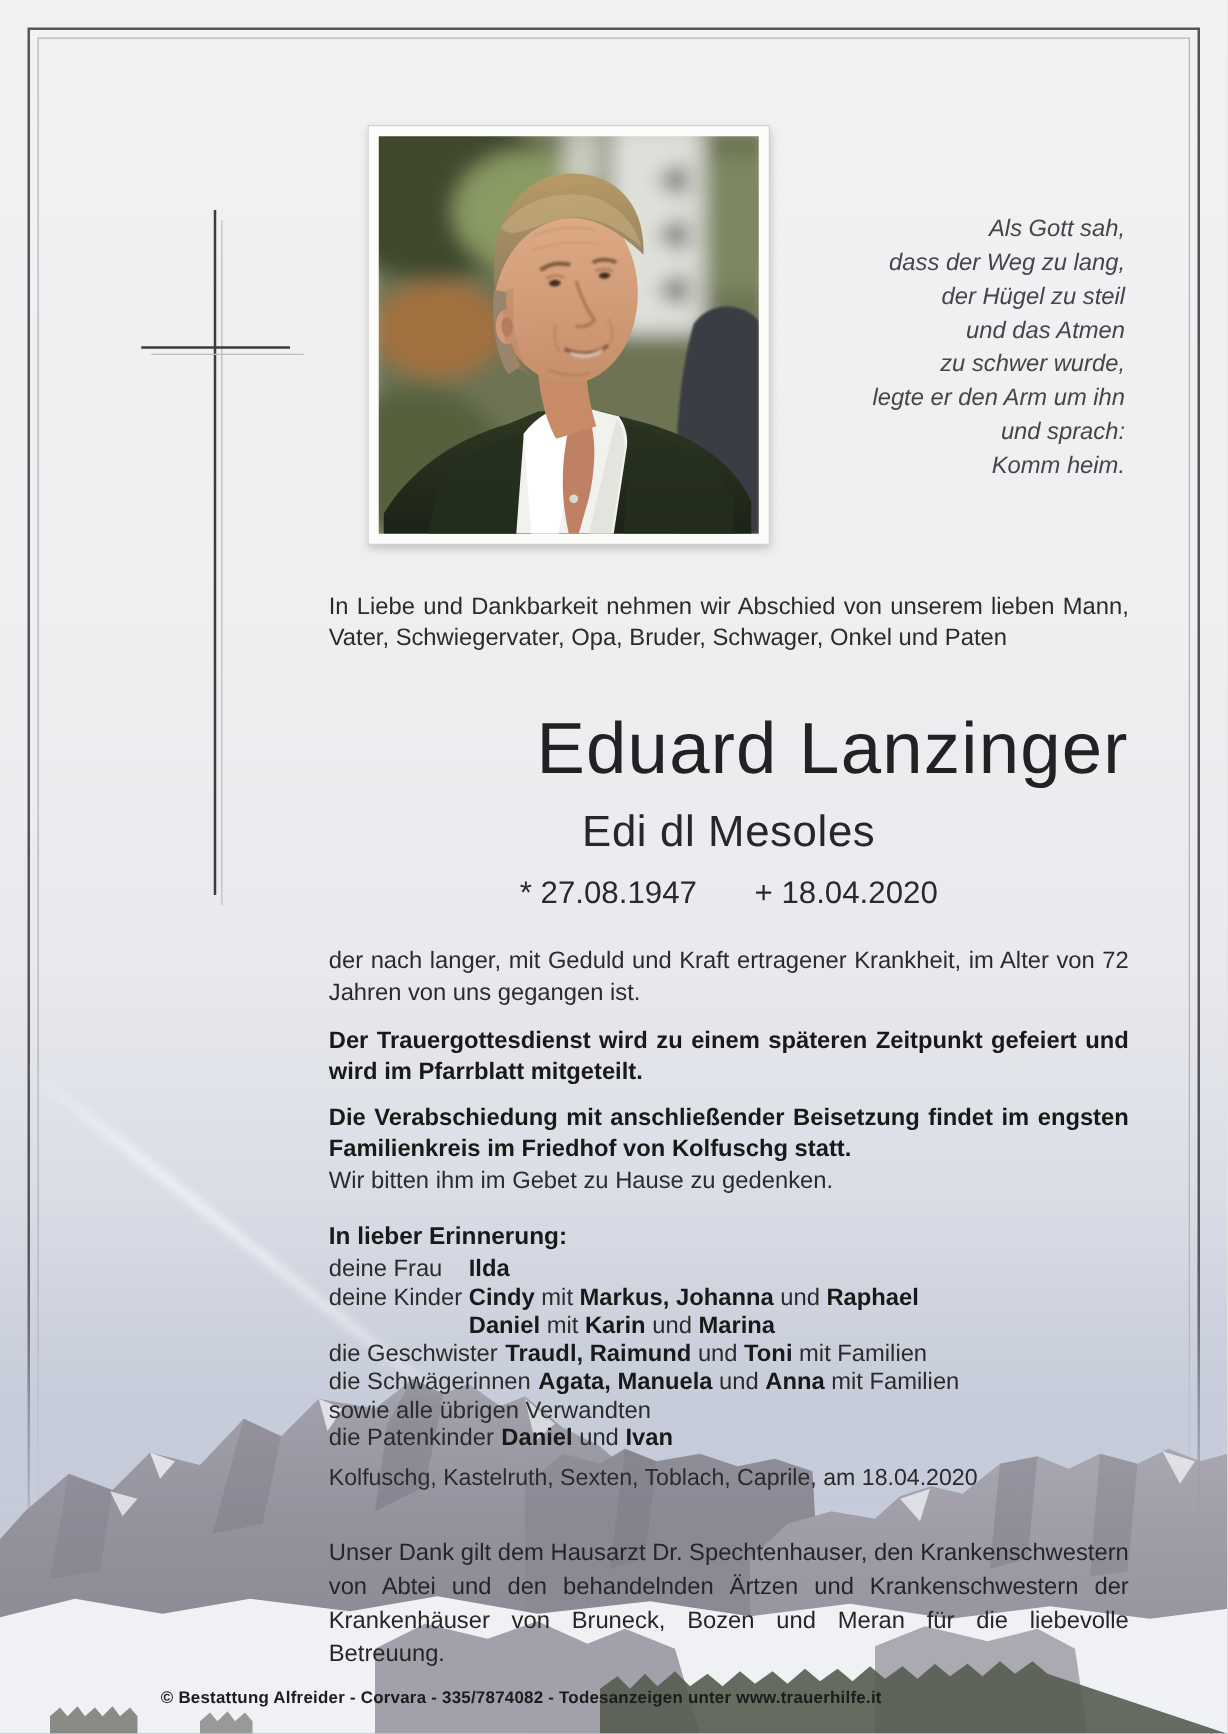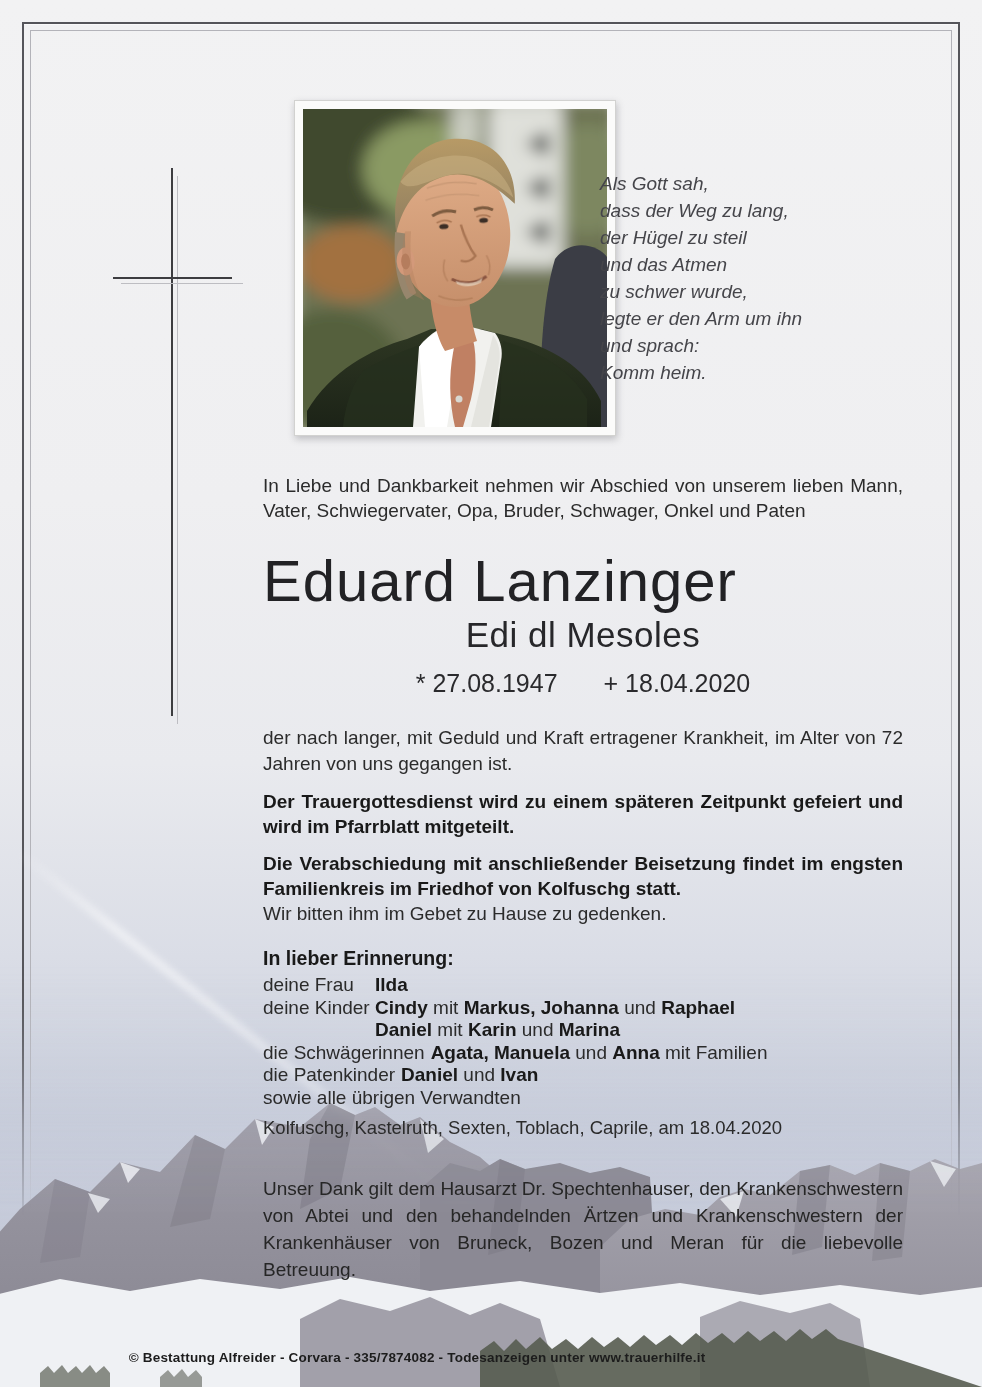--- a/index.html
+++ b/index.html
@@ -32,26 +32,26 @@
   .cross-v{position:absolute;left:171px;top:168px;width:2px;height:548px;background:#3d3d40;z-index:5;}
   .cross-v-sh{position:absolute;left:177px;top:176px;width:1px;height:548px;background:#bdbdc2;z-index:5;}
   .cross-h{position:absolute;left:113px;top:277px;width:119px;height:2px;background:#3d3d40;z-index:5;}
   .cross-h-sh{position:absolute;left:121px;top:283px;width:122px;height:1px;background:#bdbdc2;z-index:5;}
   
   .photo{position:absolute;left:294px;top:100px;width:322px;height:336px;background:#fbfbfa;
     border:1px solid #d2d2d0;box-shadow:1px 3px 7px rgba(60,60,70,.28);z-index:5;box-sizing:border-box;padding:8px;}
   .photo svg{width:100%;height:100%;display:block;}
   
   .poem{position:absolute;left:600px;top:170px;width:300px;z-index:6;
-    text-align:left;font-style:italic;font-size:19px;line-height:27px;color:#45454a;font-weight:400;}
+    text-align:right;font-style:italic;font-size:19px;line-height:27px;color:#45454a;font-weight:400;}
   
   .content{position:absolute;left:263px;top:473px;width:640px;z-index:6;}
   .intro{font-size:19px;line-height:25px;text-align:justify;color:#2b2b2b;}
-  .name{margin-top:26px;font-size:58px;line-height:64px;text-align:left;color:#222225;letter-spacing:1px;font-weight:400;}
-  .nickname{margin-top:1px;font-size:35px;line-height:42px;text-align:center;color:#27272a;letter-spacing:.5px;}
+  .name{margin-top:44px;font-size:58px;line-height:64px;text-align:right;color:#222225;letter-spacing:1px;font-weight:400;}
+  .nickname{margin-top:14px;font-size:35px;line-height:42px;text-align:center;color:#27272a;letter-spacing:.5px;}
   .dates{margin-top:12px;font-size:25px;line-height:30px;text-align:center;color:#2a2a2d;}
   .dates .gap{display:inline-block;width:46px;}
   .para{margin-top:27px;font-size:19px;line-height:26px;text-align:justify;color:#2b2b2b;}
   .para-b{margin-top:12px;font-size:19px;line-height:25px;text-align:justify;font-weight:700;color:#191919;}
   .prayer{margin-top:0;font-size:19px;line-height:25px;color:#2b2b2b;}
   .mem-title{margin-top:20px;font-size:19.5px;line-height:24px;font-weight:700;color:#191919;}
   .mem-list{margin-top:4px;font-size:19px;line-height:22.5px;color:#2b2b2b;}
   .mem-row .b{font-weight:700;color:#191919;}
   .place{margin-top:7px;font-size:18.5px;line-height:24px;color:#2b2b2b;}
   .thanks{margin-top:35px;font-size:19px;line-height:27px;text-align:justify;color:#262626;}
@@ -224,22 +224,23 @@
     </div>
     <div class="para">der nach langer, mit Geduld und Kraft ertragener Krankheit, im Alter von 72 Jahren von uns gegangen ist.</div>
     <div class="para-b">Der Trauergottesdienst wird zu einem späteren Zeitpunkt gefeiert und wird im Pfarrblatt mitgeteilt.</div>
     <div class="para-b">Die Verabschiedung mit anschließender Beisetzung findet im engsten Familienkreis im Friedhof von Kolfuschg statt.</div>
     <div class="prayer">Wir bitten ihm im Gebet zu Hause zu gedenken.</div>
     <div class="mem-title">In lieber Erinnerung:</div>
     <div class="mem-list">
         <div class="mem-row"><span style="display: inline-block; width: 112px;">deine Frau</span><span class="b">Ilda</span></div>
         <div class="mem-row"><span style="display: inline-block; width: 112px;">deine Kinder</span><span class="b">Cindy</span><span> mit </span><span class="b">Markus, Johanna</span><span> und </span><span class="b">Raphael</span></div>
         <div class="mem-row" style="padding-left: 112px;"><span class="b">Daniel</span><span> mit </span><span class="b">Karin</span><span> und </span><span class="b">Marina</span></div>
+        <div class="mem-row"><span style="margin-right: 6px;">die Geschwister</span><span class="b">Traudl, Raimund</span><span> und </span><span class="b">Toni</span><span> mit Familien</span></div>
         <div class="mem-row"><span style="margin-right: 6px;">die Schwägerinnen</span><span class="b">Agata, Manuela</span><span> und </span><span class="b">Anna</span><span> mit Familien</span></div>
+        <div class="mem-row"><span>sowie alle übrigen Verwandten</span></div>
         <div class="mem-row"><span style="margin-right: 6px;">die Patenkinder</span><span class="b">Daniel</span><span> und </span><span class="b">Ivan</span></div>
-        <div class="mem-row"><span>sowie alle übrigen Verwandten</span></div>
       </div>
     <div class="place">Kolfuschg, Kastelruth, Sexten, Toblach, Caprile, am 18.04.2020</div>
     <div class="thanks">Unser Dank gilt dem Hausarzt Dr. Spechtenhauser, den Krankenschwestern von Abtei und den behandelnden Ärtzen und Krankenschwestern der Krankenhäuser von Bruneck, Bozen und Meran für die liebevolle Betreuung.</div>
   </div>
 
   <div class="footer">© Bestattung Alfreider - Corvara - 335/7874082 - Todesanzeigen unter www.trauerhilfe.it</div>
 </div>
 
 </body></html>

